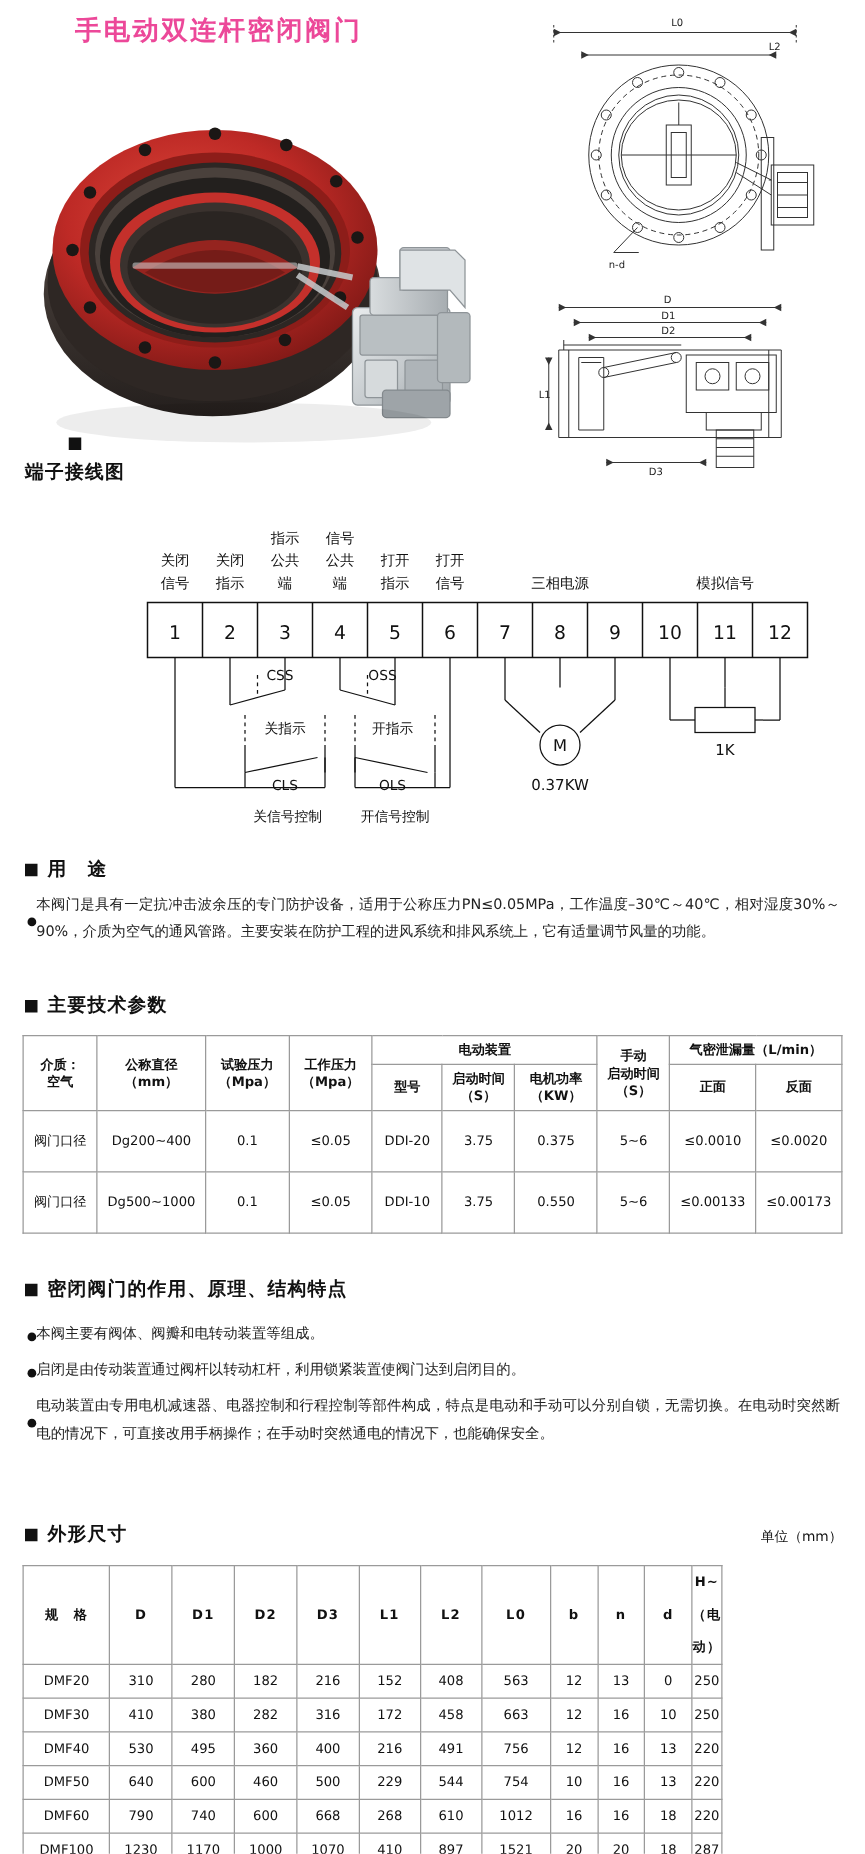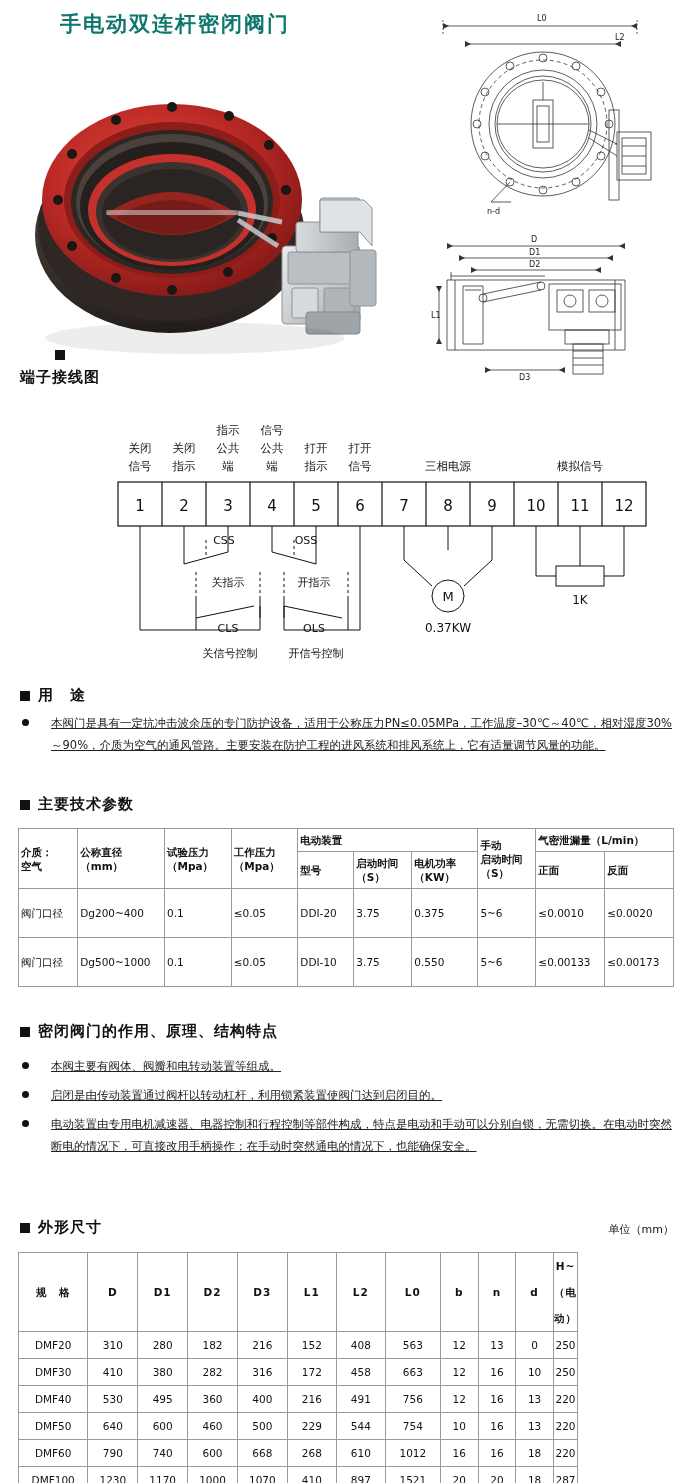--- a/index.html
+++ b/index.html
@@ -8,21 +8,21 @@
     background:#ffffff;
     font-family:"DejaVu Sans","Liberation Sans",sans-serif;
     color:#1a1a1a;
     -webkit-font-smoothing:antialiased;
   }
   .page{position:relative;width:692px;min-height:1483px;overflow:hidden;}
 
   
   .main-title{
     position:absolute;left:60px;top:10px;
-    font-size:21px;font-weight:bold;color:#0f766e;
+    font-size:21px;font-weight:bold;color:#ec4899;
     letter-spacing:2px;
   }
 
   
   .sec-head{
     display:flex;align-items:center;gap:8px;
     font-size:15px;font-weight:bold;color:#111;
     letter-spacing:1px;
   }
   .sec-head .sq{
@@ -40,35 +40,35 @@
   
   .wire-head{position:absolute;left:20px;top:350px;flex-direction:column;}
   .wire-area{position:absolute;left:18px;top:400px;width:660px;height:275px;}
 
   
   .use-head{position:absolute;left:20px;top:686px;}
   .use-body{
     position:absolute;left:22px;top:712px;width:650px;
     font-size:11.5px;line-height:22px;color:#222;
   }
-  .bullet-row{display:flex;gap:22px;align-items:flex-start;text-decoration:underline;}
+  .bullet-row{display:flex;gap:0;align-items:center;}
   .dot{
     flex:0 0 auto;width:7px;height:7px;border-radius:50%;
     background:#111;margin-top:7px;
   }
   .bullet-text{flex:1 1 auto;text-align:justify;}
 
   
   .param-head{position:absolute;left:20px;top:795px;}
   .param-table{
     position:absolute;left:18px;top:828px;width:656px;
     border-collapse:collapse;font-size:10.5px;color:#111;
   }
   .param-table th,.param-table td{
-    border:1px solid #9a9a9a;text-align:left;vertical-align:middle;
+    border:1px solid #9a9a9a;text-align:center;vertical-align:middle;
     padding:4px 2px;line-height:14px;
   }
   .param-table th{font-weight:bold;}
   .param-table td{height:40px;}
 
   
   .feat-head{position:absolute;left:20px;top:1022px;justify-content:center;}
   .feat-body{
     position:absolute;left:22px;top:1055px;width:650px;
     font-size:11.5px;line-height:22px;color:#222;

